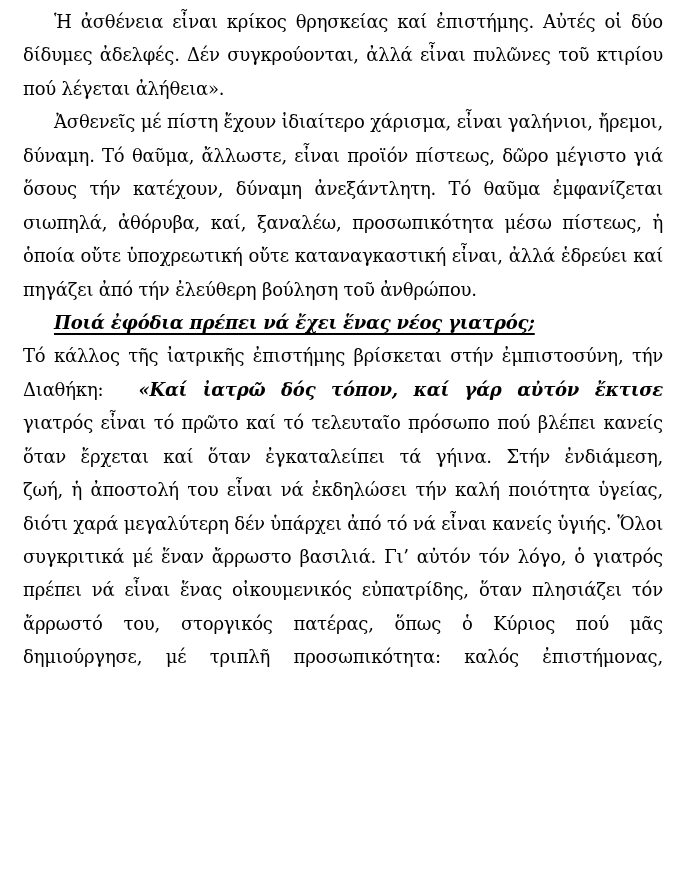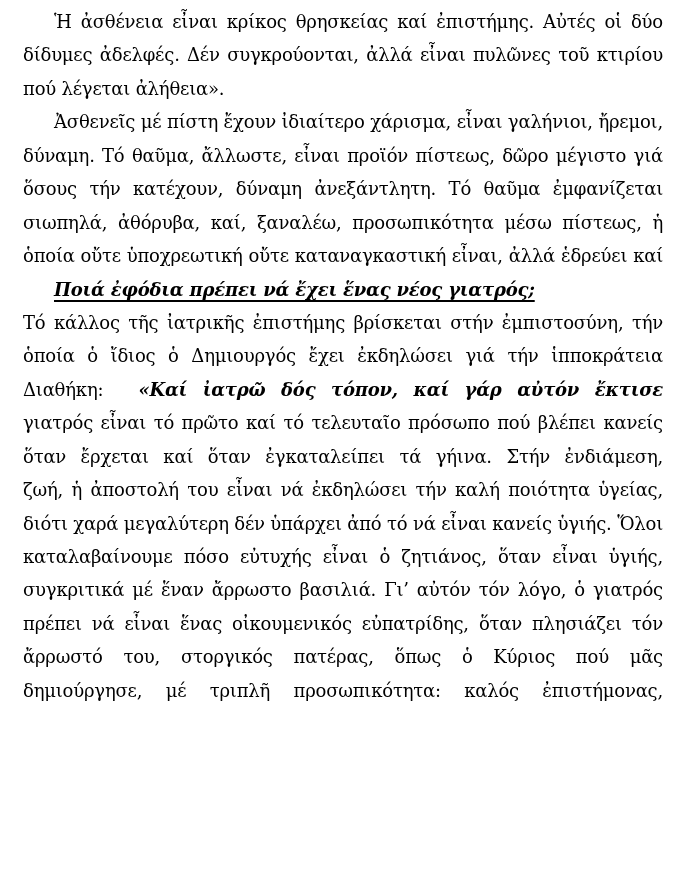--- a/index.html
+++ b/index.html
@@ -62,31 +62,30 @@
       <div class="line just indent"><span class="seg">Ἡ ἀσθένεια εἶναι κρίκος θρησκείας καί ἐπιστήμης. Αὐτές οἱ δύο εἶναι</span></div>
       <div class="line just"><span class="seg">δίδυμες ἀδελφές. Δέν συγκρούονται, ἀλλά εἶναι πυλῶνες τοῦ κτιρίου</span></div>
       <div class="line"><span class="seg">πού λέγεται ἀλήθεια».</span></div>
     </div>
     <div class="block body">
       <div class="line just indent"><span class="seg">Ἀσθενεῖς μέ πίστη ἔχουν ἰδιαίτερο χάρισμα, εἶναι γαλήνιοι, ἤρεμοι,</span></div>
       <div class="line just"><span class="seg">δύναμη. Τό θαῦμα, ἄλλωστε, εἶναι προϊόν πίστεως, δῶρο μέγιστο γιά</span></div>
       <div class="line just"><span class="seg">ὅσους τήν κατέχουν, δύναμη ἀνεξάντλητη. Τό θαῦμα ἐμφανίζεται</span></div>
       <div class="line just"><span class="seg">σιωπηλά, ἀθόρυβα, καί, ξαναλέω, προσωπικότητα μέσω πίστεως, ἡ</span></div>
       <div class="line just"><span class="seg">ὁποία οὔτε ὑποχρεωτική οὔτε καταναγκαστική εἶναι, ἀλλά ἑδρεύει καί</span></div>
+      <div class="line"><span class="seg">πηγάζει ἀπό τήν ἐλεύθερη βούληση τοῦ ἀνθρώπου.</span></div>
     </div>
     <div class="block heading">
       <div class="line indent"><span class="seg">Ποιά ἐφόδια πρέπει νά ἔχει ἕνας νέος γιατρός;</span></div>
     </div>
     <div class="block body">
       <div class="line just"><span class="seg">Τό κάλλος τῆς ἰατρικῆς ἐπιστήμης βρίσκεται στήν ἐμπιστοσύνη, τήν</span></div>
-      <div class="line just"><span class="seg">ὁποία ὁ ἴδιος ὁ Δημιουργός ἔχει ἐκδηλώσει γιά τήν ἱπποκράτεια</span></div>
       <div class="line just"><span class="seg">Διαθήκη: </span><span class="seg bi">«Καί ἰατρῶ δός τόπον, καί γάρ αὐτόν ἔκτισε Κύριος».</span><span class="seg"> Ὁ</span></div>
       <div class="line just"><span class="seg">γιατρός εἶναι τό πρῶτο καί τό τελευταῖο πρόσωπο πού βλέπει κανείς</span></div>
       <div class="line just"><span class="seg">ὅταν ἔρχεται καί ὅταν ἐγκαταλείπει τά γήινα. Στήν ἐνδιάμεση, λοιπόν,</span></div>
       <div class="line just"><span class="seg">ζωή, ἡ ἀποστολή του εἶναι νά ἐκδηλώσει τήν καλή ποιότητα ὑγείας,</span></div>
       <div class="line just"><span class="seg">διότι χαρά μεγαλύτερη δέν ὑπάρχει ἀπό τό νά εἶναι κανείς ὑγιής. Ὅλοι</span></div>
-      <div class="line just"><span class="seg">καταλαβαίνουμε πόσο εὐτυχής εἶναι ὁ ζητιάνος, ὅταν εἶναι ὑγιής,</span></div>
       <div class="line just"><span class="seg">συγκριτικά μέ ἕναν ἄρρωστο βασιλιά. Γι’ αὐτόν τόν λόγο, ὁ γιατρός</span></div>
       <div class="line just"><span class="seg">πρέπει νά εἶναι ἕνας οἰκουμενικός εὐπατρίδης, ὅταν πλησιάζει τόν</span></div>
       <div class="line just"><span class="seg">ἄρρωστό του, στοργικός πατέρας, ὅπως ὁ Κύριος πού μᾶς</span></div>
       <div class="line just"><span class="seg">δημιούργησε, μέ τριπλῆ προσωπικότητα: καλός ἐπιστήμονας,</span></div>
     </div>
   </div>
 
 </body></html>

